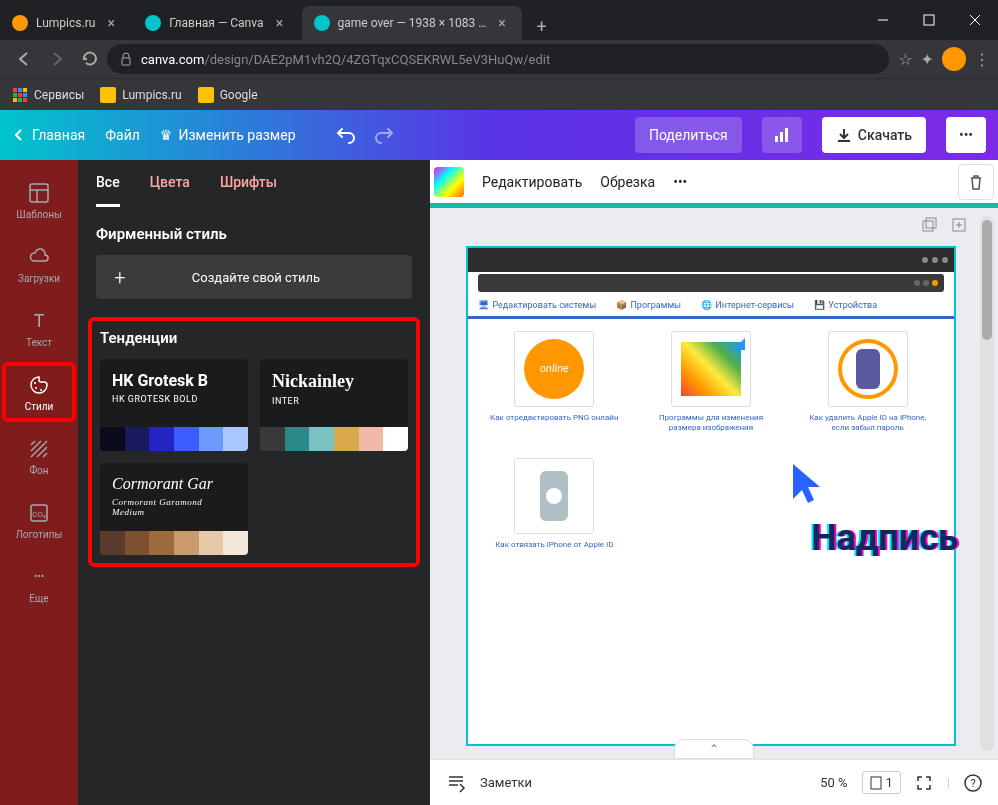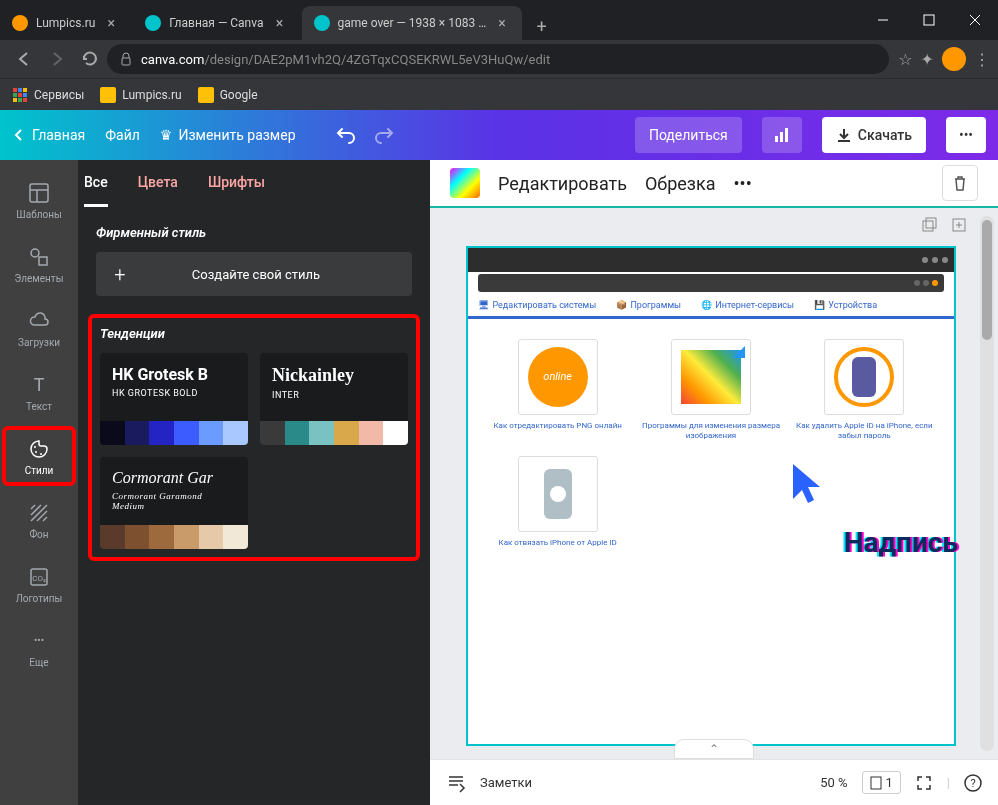--- a/index.html
+++ b/index.html
@@ -34,70 +34,70 @@
 .top-btn { display:flex; align-items:center; gap:6px; cursor:pointer; }
 .top-mid { display:flex; gap:18px; margin-left:20px; }
 .top-spacer { flex:1; }
 .top-action { height:36px; padding:0 14px; border-radius:4px; background:rgba(255,255,255,0.2); display:flex; align-items:center; gap:6px; font-size:14px; }
 .top-action.white { background:#fff; color:#333; font-weight:500; }
 .top-icon-btn { width:40px; height:36px; border-radius:4px; background:rgba(255,255,255,0.2); display:flex; align-items:center; justify-content:center; }
 
 .canva-body { display:flex; height:645px; }
 
 
-.sidebar { width:78px; background:#404040; display:flex; flex-direction:column; align-items:flex-start; padding-top:8px; }
+.sidebar { width:78px; background:#7f1d1d; display:flex; flex-direction:column; align-items:flex-start; padding-top:8px; }
 .sb-item { width:78px; height:64px; display:flex; flex-direction:column; align-items:center; justify-content:center; gap:4px; color:#a3a9b0; font-size:10px; cursor:pointer; }
 .sb-item.active { color:#fff; }
 .sb-icon { width:24px; height:24px; display:flex; align-items:center; justify-content:center; }
 .sb-highlight { position:absolute; border:4px solid #ff0000; border-radius:6px; pointer-events:none; }
 
 
 .panel { width:352px; background:#252627; color:#fff; display:flex; flex-direction:column; }
-.panel-tabs { display:flex; padding:14px 6px 0; gap:30px; font-size:14px; font-weight:500; }
+.panel-tabs { display:flex; padding:14px 18px 0; gap:30px; font-size:14px; font-weight:500; }
 .panel-tab { padding-bottom:14px; color:#fca5a5; cursor:pointer; }
 .panel-tab.active { color:#fff; border-bottom:3px solid #fff; }
 .panel-content { padding:18px 18px; }
-.section-label { font-size:13px; font-weight:600; margin-bottom:12px;font-style:italic; }
+.section-label { font-size:15px; font-weight:600; margin-bottom:12px; }
 .create-style { height:44px; background:#3a3b3c; border-radius:4px; display:flex; align-items:center; gap:14px; padding:0 14px; font-size:13px; margin-bottom:18px; justify-content:flex-start; }
 .plus { font-size:20px; font-weight:300; width:20px; text-align:center; }
 .create-text { flex:1; text-align:center; margin-right:30px; }
 .trends-grid { display:grid; grid-template-columns:1fr 1fr; gap:12px; }
 .trend-card { background:#1a1b1c; border-radius:4px; overflow:hidden; cursor:pointer; }
 .trend-top { padding:12px; height:68px; }
 .trend-title { font-size:16px; font-weight:700; white-space:nowrap; overflow:hidden; }
 .trend-sub { font-size:9px; letter-spacing:0.5px; margin-top:4px; }
 .trend-swatch { display:flex; height:24px; }
 .sw { flex:1; }
 .trend-card.serif .trend-title { font-family:Georgia,serif; font-weight:400; font-style:italic; }
 .trend-card.serif .trend-sub { font-family:Georgia,serif; font-style:italic; }
 .trend-card.script .trend-title { font-family:"Brush Script MT",cursive; font-size:18px; }
 .trends-highlight { border:4px solid #ff0000; border-radius:6px; padding:8px; margin:0 -8px; }
 
 
 .canvas-area { flex:1; background:#f0f0f0; display:flex; flex-direction:column; position:relative; }
-.context-bar { height:48px; background:#fff; border-bottom:2px solid #14b8a6; display:flex; align-items:center; padding:0 20px; gap:18px; font-size:18px; color:#222; }
+.context-bar { height:48px; background:#fff; border-bottom:5px solid #14b8a6; display:flex; align-items:center; padding:0 4px; gap:18px; font-size:14px; color:#222; }
 .rainbow { width:30px; height:30px; border-radius:4px; background:linear-gradient(135deg,#ff00ff,#00ffff,#ffff00,#ff6600); }
 .ctx-spacer { flex:1; }
 .trash { width:36px; height:36px; border:1px solid #ddd; border-radius:4px; display:flex; align-items:center; justify-content:center; }
 
 .canvas-scroll { flex:1; background:#ebecf0; position:relative; overflow:hidden; }
 .page-badge-row { position:absolute; top:8px; right:30px; display:flex; gap:12px; color:#888; }
 .page-mini { width:490px; background:#fff; border:2px solid #00c4cc; position:absolute; left:36px; top:38px; height:500px; overflow:hidden; }
 
 
 .mock-chrome { height:24px; background:#2d2d2d; display:flex; align-items:center; justify-content:flex-end; padding:0 6px; gap:4px; }
 .mock-dot { width:6px; height:6px; border-radius:50%; background:#888; }
 .mock-url { height:18px; background:#3a3a3a; margin:2px 10px; border-radius:3px; display:flex; align-items:center; justify-content:flex-end; padding:0 6px; gap:3px;}
 .mock-nav { display:flex; gap:20px; padding:6px 10px; font-size:9px; color:#3366cc; border-bottom:3px solid #3366cc;}
 .mock-nav-item { display:flex; align-items:center; gap:3px; }
-.mock-grid { display:grid; grid-template-columns:repeat(3,1fr); gap:14px; padding:20px 20px; }
+.mock-grid { display:grid; grid-template-columns:repeat(3,1fr); gap:24px; padding:12px 20px; }
 .mock-cell { display:flex; flex-direction:column; align-items:center; gap:6px; font-size:8px; color:#3366cc; text-align:center; line-height:1.3; }
 .mock-thumb { width:80px; height:76px; border:1px solid #ddd; display:flex; align-items:center; justify-content:center; border-radius:3px; position:relative; }
 .mock-thumb.sel { border:2px solid #2962ff; }
-.nadpis { position:absolute; right:40px; bottom:200px; font-size:28px; font-weight:700; color:#0d2a5c; text-shadow:2px 0 0 #ff00cc,-2px 0 0 #00e5ff; }
+.nadpis { position:absolute; right:40px; bottom:200px; font-size:36px; font-weight:700; color:#0d2a5c; text-shadow:2px 0 0 #ff00cc,-2px 0 0 #00e5ff; }
 
 .bottom-bar { height:46px; background:#fff; border-top:1px solid #e4e4e4; display:flex; align-items:center; padding:0 16px; gap:14px; font-size:13px; color:#333; }
 .bb-spacer { flex:1; }
 .slide-handle { width:80px; height:20px; background:#fff; border:1px solid #ddd; border-radius:10px 10px 0 0; position:absolute; bottom:46px; left:50%; transform:translateX(-50%); display:flex; align-items:center; justify-content:center; font-size:12px; color:#888; }
 
 svg { display:block; }
 </style>
 </head>
 <body>
 
@@ -250,29 +250,20 @@
   <div class="sidebar">
     <div class="sb-item">
       <div class="sb-icon">
           <svg width="22" height="22">
             <rect x="2" y="2" width="18" height="18" rx="2" stroke="currentColor" fill="none" stroke-width="1.5"></rect>
             <line x1="2" y1="8" x2="20" y2="8" stroke="currentColor" stroke-width="1.5"></line>
             <line x1="9" y1="8" x2="9" y2="20" stroke="currentColor" stroke-width="1.5"></line>
           </svg>
         </div>
       <span>Шаблоны</span>
-    </div>
-    <div class="sb-item">
-      <div class="sb-icon">
-          <svg width="22" height="22">
-            <circle cx="7" cy="7" r="4" stroke="currentColor" fill="none" stroke-width="1.5"></circle>
-            <rect x="11" y="11" width="8" height="8" stroke="currentColor" fill="none" stroke-width="1.5"></rect>
-          </svg>
-        </div>
-      <span>Элементы</span>
     </div>
     <div class="sb-item">
       <div class="sb-icon">
           <svg width="22" height="22">
             <path d="M6 15 A4 4 0 0 1 7 7 A5 5 0 0 1 17 9 A3 3 0 0 1 17 15 Z" stroke="currentColor" fill="none" stroke-width="1.5"></path>
           </svg>
         </div>
       <span>Загрузки</span>
     </div>
     <div class="sb-item">

